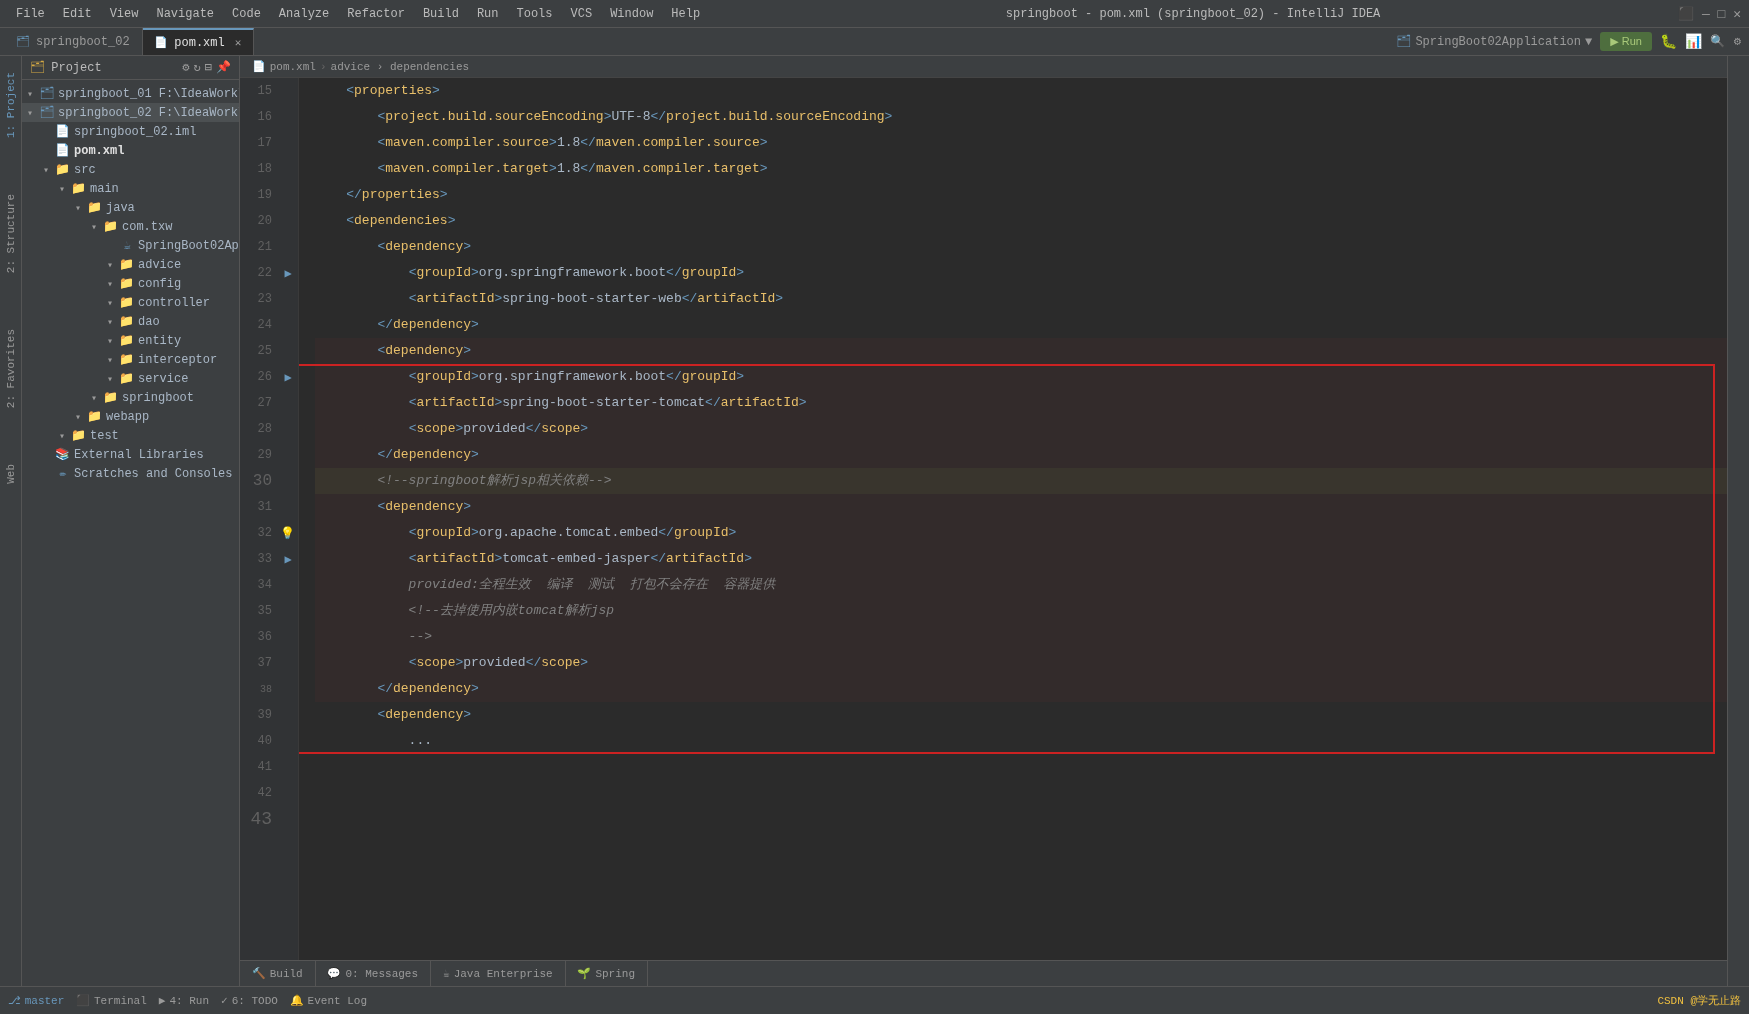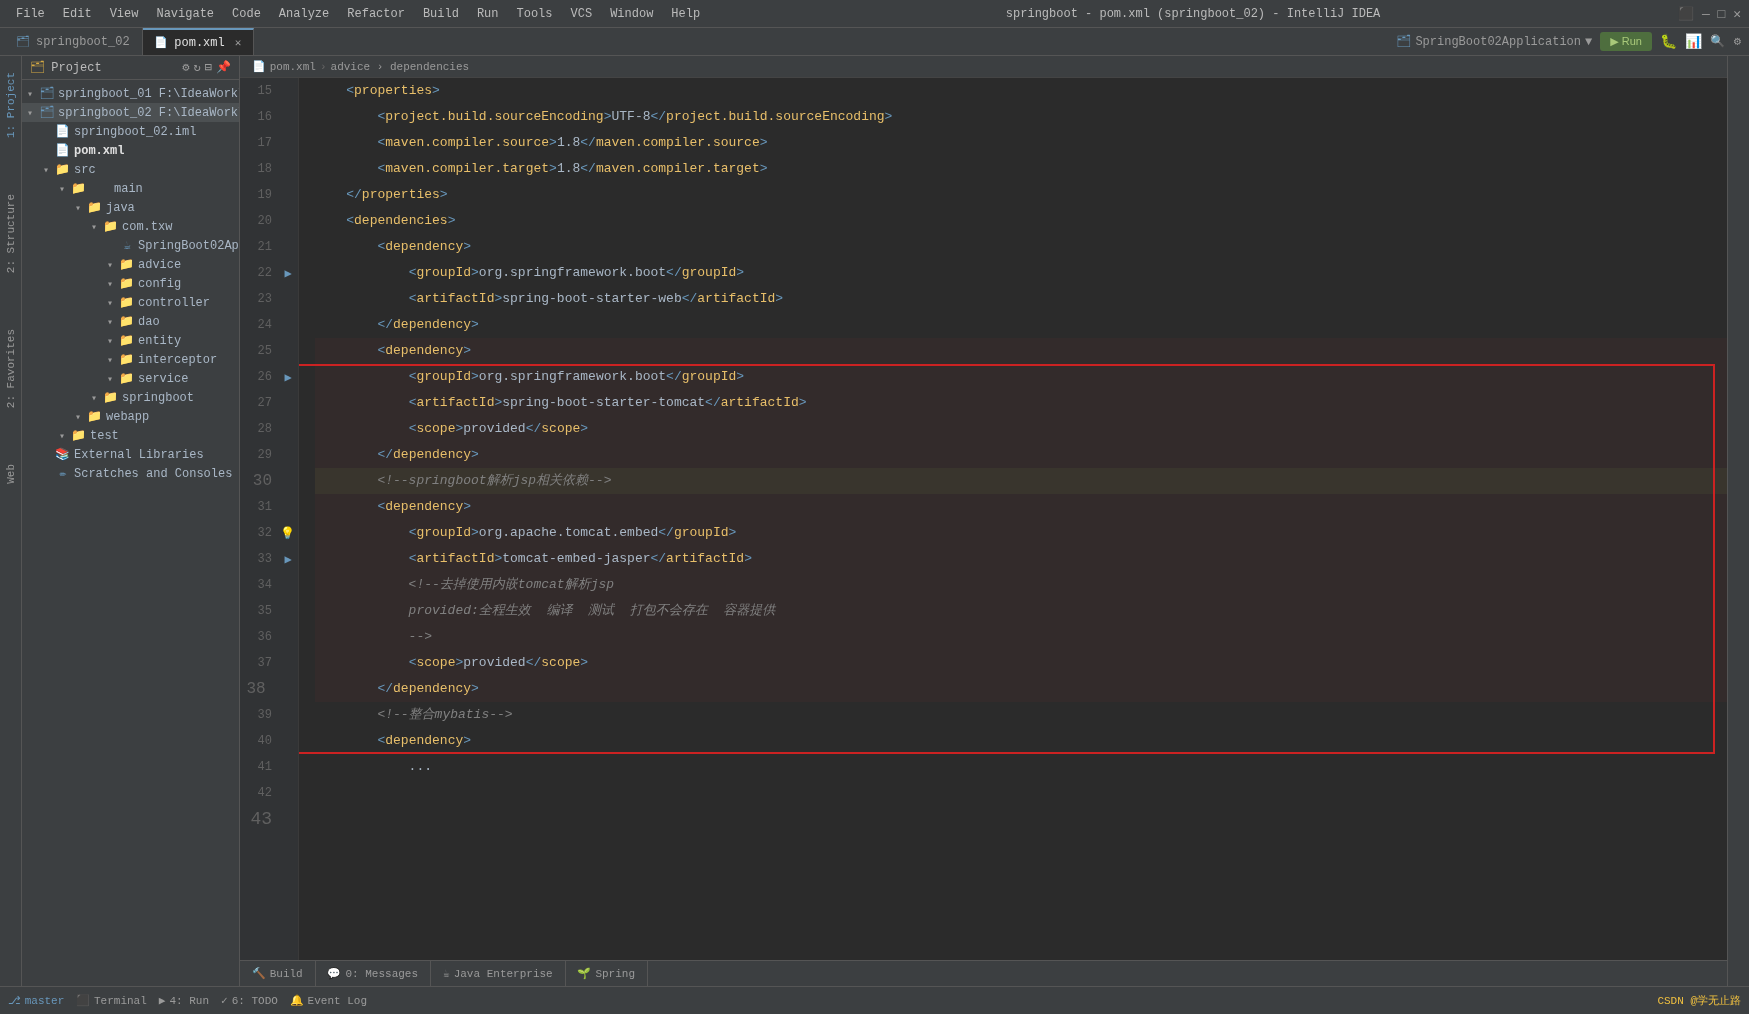--- a/index.html
+++ b/index.html
@@ -338,21 +338,21 @@
           <span class="tree-indent"></span>
           <span class="tree-arrow">▾</span>
           <span class="tree-icon" style="color: rgb(212, 169, 68);">📁</span>
           <span style="padding-left: 2px;">src</span>
         </div>
         <div class="tree-item">
           <span class="tree-indent"></span>
           <span class="tree-indent"></span>
           <span class="tree-arrow">▾</span>
           <span class="tree-icon" style="color: rgb(212, 169, 68);">📁</span>
-          <span style="padding-left: 2px; margin-left: 24px;">main</span>
+          <span style="padding-left: 2px;">main</span>
         </div>
         <div class="tree-item">
           <span class="tree-indent"></span>
           <span class="tree-indent"></span>
           <span class="tree-indent"></span>
           <span class="tree-arrow">▾</span>
           <span class="tree-icon" style="color: rgb(212, 169, 68);">📁</span>
           <span style="padding-left: 2px;">java</span>
         </div>
         <div class="tree-item">
@@ -590,21 +590,21 @@
           </div>
           <div style="display: flex; align-items: center; height: 26px;">
             <div style="width: 38px; text-align: right; padding-right: 6px; color: rgb(96, 96, 96); font-size: 12px; user-select: none; flex-shrink: 0;">36</div>
             <div style="width: 20px; display: flex; align-items: center; justify-content: center; flex-shrink: 0;"></div>
           </div>
           <div style="display: flex; align-items: center; height: 26px;">
             <div style="width: 38px; text-align: right; padding-right: 6px; color: rgb(96, 96, 96); font-size: 12px; user-select: none; flex-shrink: 0;">37</div>
             <div style="width: 20px; display: flex; align-items: center; justify-content: center; flex-shrink: 0;"></div>
           </div>
           <div style="display: flex; align-items: center; height: 26px;">
-            <div style="width: 38px; text-align: center; padding-right: 6px; color: rgb(96, 96, 96); font-size: 16px; user-select: none; flex-shrink: 0;">38</div>
+            <div style="width: 38px; text-align: right; padding-right: 6px; color: rgb(96, 96, 96); font-size: 10px; user-select: none; flex-shrink: 0;">38</div>
             <div style="width: 20px; display: flex; align-items: center; justify-content: center; flex-shrink: 0;"></div>
           </div>
           <div style="display: flex; align-items: center; height: 26px;">
             <div style="width: 38px; text-align: right; padding-right: 6px; color: rgb(96, 96, 96); font-size: 12px; user-select: none; flex-shrink: 0;">39</div>
             <div style="width: 20px; display: flex; align-items: center; justify-content: center; flex-shrink: 0;"></div>
           </div>
           <div style="display: flex; align-items: center; height: 26px;">
             <div style="width: 38px; text-align: right; padding-right: 6px; color: rgb(96, 96, 96); font-size: 12px; user-select: none; flex-shrink: 0;">40</div>
             <div style="width: 20px; display: flex; align-items: center; justify-content: center; flex-shrink: 0;"></div>
           </div>
@@ -636,26 +636,25 @@
           <div class="code-line"><span style="color:#a9b7c6;">        </span><span style="color:#6897bb;">&lt;/</span><span style="color:#e8bf6a;">dependency</span><span style="color:#6897bb;">&gt;</span></div>
           <div class="code-line" style="background-color: rgba(255, 50, 50, 0.04);"><span style="color:#a9b7c6;">        </span><span style="color:#6897bb;">&lt;</span><span style="color:#e8bf6a;">dependency</span><span style="color:#6897bb;">&gt;</span></div>
           <div class="code-line" style="background-color: rgba(255, 50, 50, 0.04);"><span style="color:#a9b7c6;">            </span><span style="color:#6897bb;">&lt;</span><span style="color:#e8bf6a;">groupId</span><span style="color:#6897bb;">&gt;</span><span style="color:#a9b7c6;">org.springframework.boot</span><span style="color:#6897bb;">&lt;/</span><span style="color:#e8bf6a;">groupId</span><span style="color:#6897bb;">&gt;</span></div>
           <div class="code-line" style="background-color: rgba(255, 50, 50, 0.04);"><span style="color:#a9b7c6;">            </span><span style="color:#6897bb;">&lt;</span><span style="color:#e8bf6a;">artifactId</span><span style="color:#6897bb;">&gt;</span><span style="color:#a9b7c6;">spring-boot-starter-tomcat</span><span style="color:#6897bb;">&lt;/</span><span style="color:#e8bf6a;">artifactId</span><span style="color:#6897bb;">&gt;</span></div>
           <div class="code-line" style="background-color: rgba(255, 50, 50, 0.04);"><span style="color:#a9b7c6;">            </span><span style="color:#6897bb;">&lt;</span><span style="color:#e8bf6a;">scope</span><span style="color:#6897bb;">&gt;</span><span style="color:#a9b7c6;">provided</span><span style="color:#6897bb;">&lt;/</span><span style="color:#e8bf6a;">scope</span><span style="color:#6897bb;">&gt;</span></div>
           <div class="code-line" style="background-color: rgba(255, 50, 50, 0.04);"><span style="color:#a9b7c6;">        </span><span style="color:#6897bb;">&lt;/</span><span style="color:#e8bf6a;">dependency</span><span style="color:#6897bb;">&gt;</span></div>
           <div class="code-line" style="background-color: rgba(80, 70, 50, 0.4);"><span style="color:#808080;font-style:italic;">        &lt;!--springboot解析jsp相关依赖--&gt;</span></div>
           <div class="code-line" style="background-color: rgba(255, 50, 50, 0.04);"><span style="color:#a9b7c6;">        </span><span style="color:#6897bb;">&lt;</span><span style="color:#e8bf6a;">dependency</span><span style="color:#6897bb;">&gt;</span></div>
           <div class="code-line" style="background-color: rgba(255, 50, 50, 0.04);"><span style="color:#a9b7c6;">            </span><span style="color:#6897bb;">&lt;</span><span style="color:#e8bf6a;">groupId</span><span style="color:#6897bb;">&gt;</span><span style="color:#a9b7c6;">org.apache.tomcat.embed</span><span style="color:#6897bb;">&lt;/</span><span style="color:#e8bf6a;">groupId</span><span style="color:#6897bb;">&gt;</span></div>
           <div class="code-line" style="background-color: rgba(255, 50, 50, 0.04);"><span style="color:#a9b7c6;">            </span><span style="color:#6897bb;">&lt;</span><span style="color:#e8bf6a;">artifactId</span><span style="color:#6897bb;">&gt;</span><span style="color:#a9b7c6;">tomcat-embed-jasper</span><span style="color:#6897bb;">&lt;/</span><span style="color:#e8bf6a;">artifactId</span><span style="color:#6897bb;">&gt;</span></div>
+          <div class="code-line" style="background-color: rgba(255, 50, 50, 0.04);"><span style="color:#808080;font-style:italic;">            provided:全程生效  编译  测试  打包不会存在  容器提供</span></div>
           <div class="code-line" style="background-color: rgba(255, 50, 50, 0.04);"><span style="color:#808080;font-style:italic;">            &lt;!--去掉使用内嵌tomcat解析jsp</span></div>
-          <div class="code-line" style="background-color: rgba(255, 50, 50, 0.04);"><span style="color:#808080;font-style:italic;">            provided:全程生效  编译  测试  打包不会存在  容器提供</span></div>
           <div class="code-line" style="background-color: rgba(255, 50, 50, 0.04);"><span style="color:#808080;font-style:italic;">            --&gt;</span></div>
           <div class="code-line" style="background-color: rgba(255, 50, 50, 0.04);"><span style="color:#a9b7c6;">            </span><span style="color:#6897bb;">&lt;</span><span style="color:#e8bf6a;">scope</span><span style="color:#6897bb;">&gt;</span><span style="color:#a9b7c6;">provided</span><span style="color:#6897bb;">&lt;/</span><span style="color:#e8bf6a;">scope</span><span style="color:#6897bb;">&gt;</span></div>
           <div class="code-line" style="background-color: rgba(255, 50, 50, 0.04);"><span style="color:#a9b7c6;">        </span><span style="color:#6897bb;">&lt;/</span><span style="color:#e8bf6a;">dependency</span><span style="color:#6897bb;">&gt;</span></div>
-          <div class="code-line"><span style="color:#808080;font-style:italic;">        &lt;!--整合mybatis--&gt;</span></div>
           <div class="code-line"><span style="color:#a9b7c6;">        </span><span style="color:#6897bb;">&lt;</span><span style="color:#e8bf6a;">dependency</span><span style="color:#6897bb;">&gt;</span></div>
           <div class="code-line"><span style="color:#a9b7c6;">            ...</span></div>
           <div style="position: absolute; left: -4px; top: 286px; width: calc(100% - 8px); height: 390px; border: 2px solid rgb(204, 34, 34); pointer-events: none; z-index: 5;"></div>
         </div>
     </div>
 
     <div class="bottom-tabs">
 
     <div class="bottom-tab">
           <span>🔨</span>

